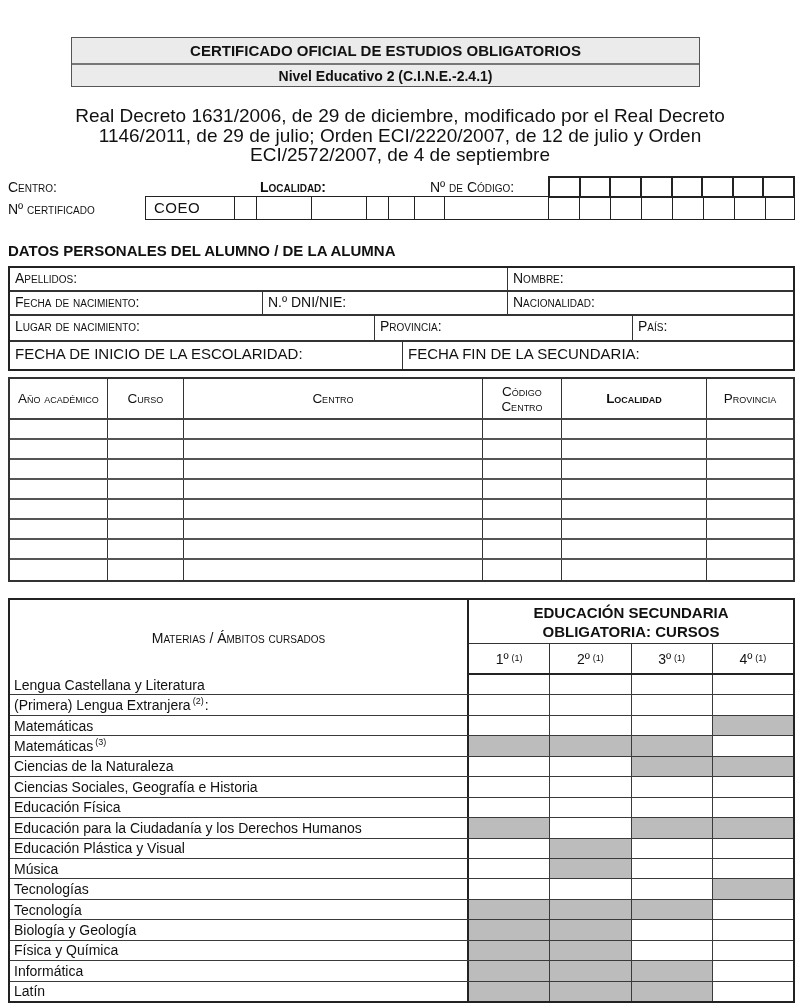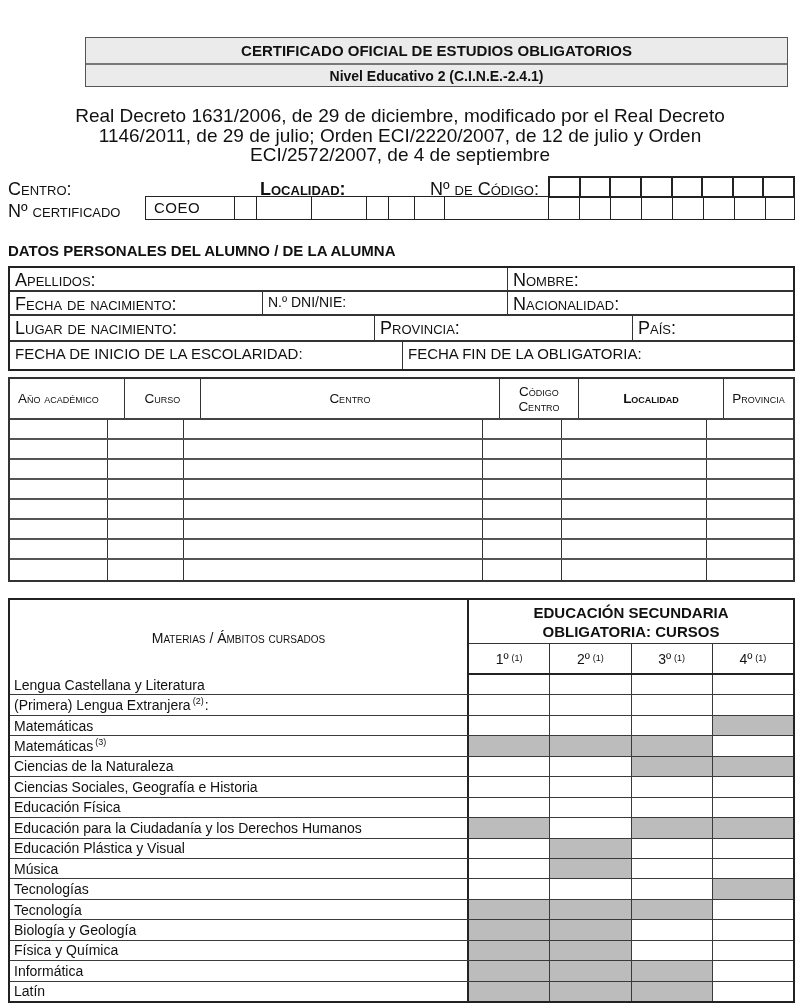--- a/index.html
+++ b/index.html
@@ -5,28 +5,28 @@
   html,body{margin:0;padding:0;background:#fff;}
   .page{
     position:relative;width:800px;height:1008px;background:#fff;color:#111;
     font-family:"Liberation Sans","DejaVu Sans",sans-serif;overflow:hidden;
   }
   .sc{font-variant:small-caps;}
   .abs{position:absolute;}
   
   .anexo{top:6px;left:0;width:100%;text-align:center;font-weight:bold;font-size:13.5px;}
   
-  .title-box{top:37px;left:85px;width:703px;border:1.5px solid #555;box-sizing:border-box;}
+  .title-box{top:37px;left:71px;width:629px;border:1.5px solid #555;box-sizing:border-box;}
   .tb-row{text-align:center;font-weight:bold;box-sizing:border-box;}
   .tb-main{font-size:15px;height:25px;line-height:25px;}
   .tb-sub{font-size:14px;height:23px;line-height:23px;border-top:2px solid #777;}
   
   .decree{top:106px;left:0;width:100%;text-align:center;font-size:19px;line-height:19.5px;}
   
-  .lbl{font-size:18px;white-space:nowrap;}
+  .lbl{font-size:14px;white-space:nowrap;}
   .code-boxes{top:176px;left:548px;width:247px;height:22px;display:flex;border:2px solid #222;box-sizing:border-box;}
   .code-boxes>div{flex:1;border-left:2px solid #222;box-sizing:border-box;}
   .code-boxes>div:first-child{border-left:none;}
   .cert-strip{top:196px;left:145px;width:650px;height:24px;display:flex;border:1.5px solid #222;box-sizing:border-box;}
   .cert-strip>div{flex-shrink:0;border-left:1.5px solid #222;box-sizing:border-box;}
   .cert-strip>div:first-child{border-left:none;font-size:15px;padding-left:8px;line-height:21px;letter-spacing:.5px;}
   .cert-strip>div:last-child{flex:1;}
   
   .datos-heading{top:242px;left:8px;font-weight:bold;font-size:15px;}
   .dtable{top:266px;left:8px;width:787px;border:2px solid #222;box-sizing:border-box;}
@@ -132,28 +132,28 @@
       <div style="width:245px;font-size:14px;">N.º DNI/NIE:</div>
       <div class="sc lbl" style="flex:1;">Nacionalidad:</div>
     </div>
     <div class="drow r3">
       <div class="sc lbl" style="width:364px;">Lugar de nacimiento:</div>
       <div class="sc lbl" style="width:258px;">Provincia:</div>
       <div class="sc lbl" style="flex:1;">País:</div>
     </div>
     <div class="drow r4">
       <div class="big" style="width:392px;">FECHA DE INICIO DE LA ESCOLARIDAD:</div>
-      <div class="big" style="flex:1;">FECHA FIN DE LA OBLIGATORIA:</div>
+      <div class="big" style="flex:1;">FECHA FIN DE LA SECUNDARIA:</div>
     </div>
   </div>
 
   <div class="abs atable">
     <div class="ahead">
       <div class="sc" style="width:97px;">Año académico</div>
-      <div class="sc" style="width:76px;margin-left:17px;">Curso</div>
+      <div class="sc" style="width:76px;">Curso</div>
       <div class="sc" style="width:299px;">Centro</div>
       <div class="sc" style="width:79px;">Código Centro</div>
       <div class="sc" style="width:145px;font-weight:bold;">Localidad</div>
       <div class="sc" style="flex:1;">Provincia</div>
     </div>
     <div id="academico-body">
         <div class="arow">
           <div style="width: 97px;"></div>
           <div style="width: 76px;"></div>
           <div style="width: 299px;"></div>

